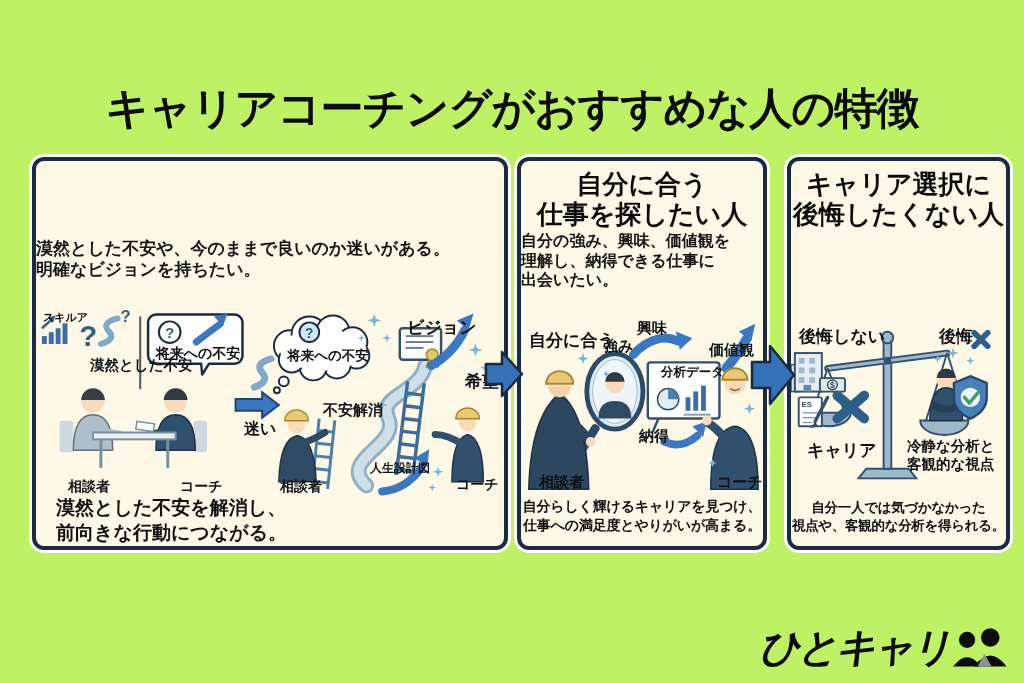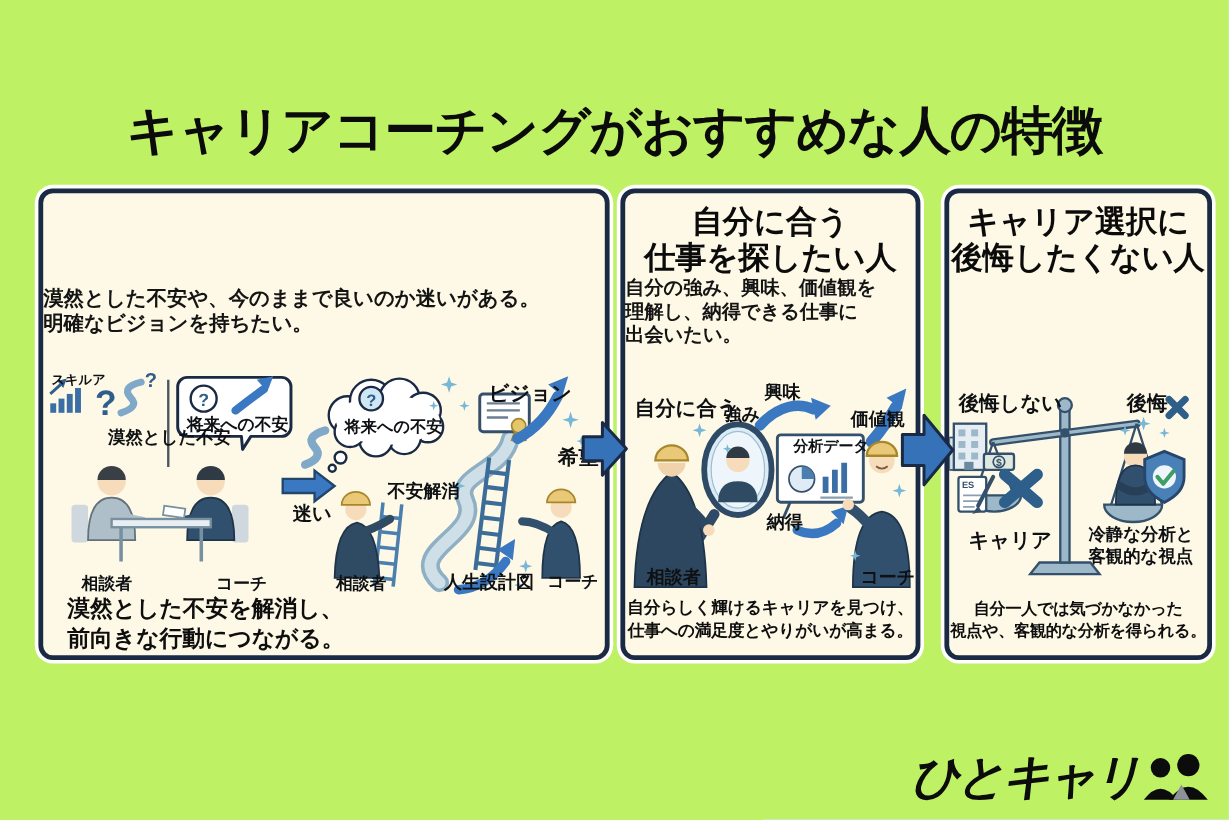--- a/index.html
+++ b/index.html
@@ -184,21 +184,21 @@
     <div class="lbl" style="left:6px;top:196px;font-size:14.5px;margin-left:48px;">漠然とした不安</div>
     <div class="lbl" style="left:112px;top:184px;width:100px;text-align:center;font-size:14px;">将来への不安</div>
     <div class="lbl" style="left:32px;top:317px;font-size:14px;">相談者</div>
     <div class="lbl" style="left:144px;top:317px;font-size:14px;">コーチ</div>
     <div class="lbl" style="left:208px;top:258px;font-size:16px;">迷い</div>
     <div class="lbl" style="left:244px;top:187px;width:96px;text-align:center;font-size:13.5px;">将来への不安</div>
     <div class="lbl" style="left:287px;top:240px;font-size:15px;">不安解消</div>
     <div class="lbl" style="left:371px;top:157px;font-size:17px;text-align:right;">ビジョン</div>
     <div class="lbl" style="left:414px;top:211px;font-size:17px;margin-left:15px;">希望</div>
     <div class="lbl" style="left:244px;top:317px;font-size:14px;">相談者</div>
-    <div class="lbl" style="left:334px;top:300px;font-size:15px;margin-top:16px;">人生設計図</div>
+    <div class="lbl" style="left:334px;top:300px;font-size:12px;">人生設計図</div>
     <div class="lbl" style="left:420px;top:315px;font-size:14px;">コーチ</div>
 
     <div class="p-footer f1">漠然とした不安を解消し、
 前向きな行動につながる。</div>
   </div>
 
   <div class="panel p2">
     <div class="p-title">自分に合う
 仕事を探したい人</div>
     <div class="p-sub">自分の強み、興味、価値観を

